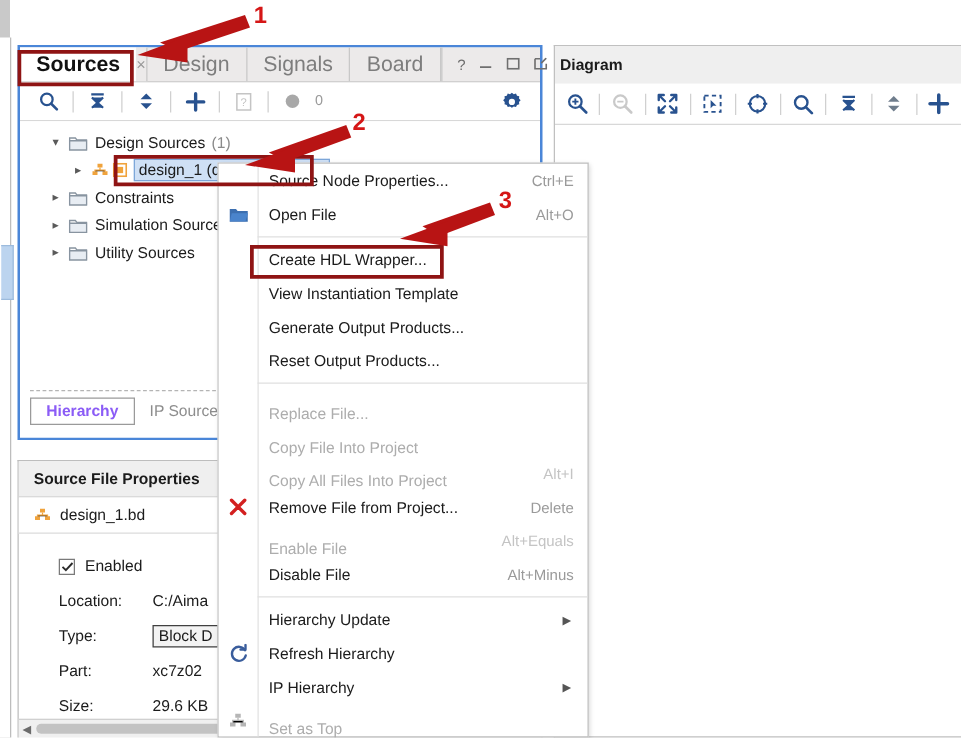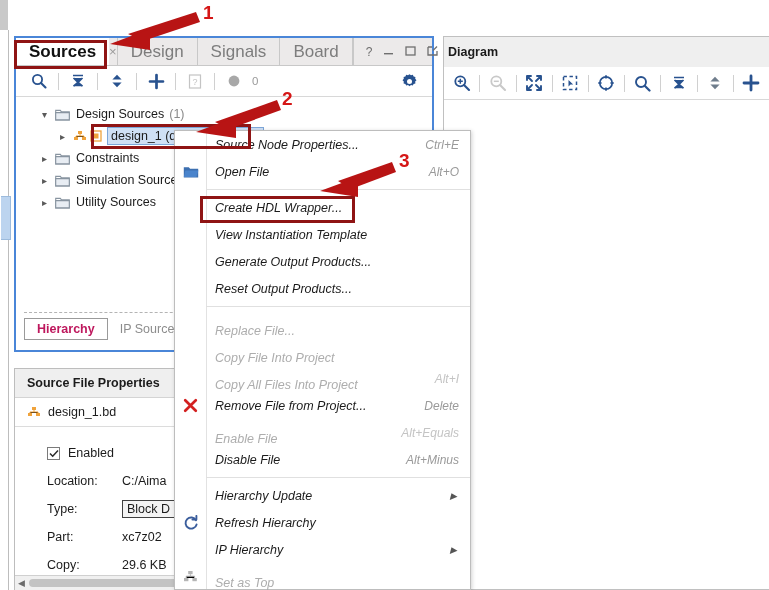--- a/index.html
+++ b/index.html
@@ -70,21 +70,21 @@
     background:#cfe0f5;border:1px solid #7da7d9;padding:0 3px;margin-left:1px;
     line-height:16px;white-space:nowrap;
   }
 
   .tree-foot{
     position:absolute;left:0;bottom:0;width:100%;height:38px;background:#ffffff;box-sizing:border-box;
   }
   .dashed{position:absolute;left:8px;right:8px;top:0;border-top:1px dashed #b4b4b4;}
   .foot-tabs{position:absolute;left:8px;top:6px;display:flex;align-items:center;gap:0;}
   .ftab{font-size:12.5px;color:#8d8d8d;padding:3px 12px;}
-  .ftab.active{color:#be185d;font-weight:bold;border:1px solid #9a9a9a;background:#fff;}
+  .ftab.active{color:#8b5cf6;font-weight:bold;border:1px solid #9a9a9a;background:#fff;}
 
   
   .props{
     position:absolute;left:14px;top:368px;width:420px;height:222px;
     border:1px solid #bdbdbd;border-bottom:none;background:#ffffff;box-sizing:border-box;
   }
   .props-title{
     height:28px;display:flex;align-items:center;padding-left:12px;
     font-size:12.5px;font-weight:bold;color:#1b1b1b;background:#efefef;border-bottom:1px solid #d4d4d4;
   }
@@ -117,21 +117,21 @@
     font-size:12.5px;font-weight:bold;color:#1b1b1b;}
   .dia-tools{height:32px;display:flex;align-items:center;padding:0 4px;background:#fff;border-bottom:1px solid #d8d8d8;}
 
   
   .ctxmenu{
     position:absolute;left:174px;top:130px;width:297px;height:460px;
     background:#ffffff;border:1px solid #bdbdbd;box-sizing:border-box;
     box-shadow:1px 1px 4px rgba(0,0,0,.18);
   }
   .ctx-gutter{position:absolute;left:0;top:0;width:31px;height:100%;background:#ffffff;border-right:1px solid #e2e2e2;}
-  .ctx-items{position:absolute;left:0;top:0;width:100%;font-style:italic;}
+  .ctx-items{position:absolute;left:0;top:0;width:100%;}
   .mi{position:relative;display:flex;align-items:center;height:27px;font-size:12.5px;color:#1b1b1b;}
   .mi .mi-icon{width:31px;flex:none;display:flex;align-items:center;justify-content:center;}
   .mi .mi-label{padding-left:9px;white-space:nowrap;}
   .mi .mi-key{position:absolute;right:11px;color:#9a9a9a;font-size:12px;}
   .mi.disabled .mi-label{color:#adadad;margin-top:12px;}
   .mi.disabled .mi-key{color:#c4c4c4;}
   .mi .mi-arrow{position:absolute;right:13px;color:#555;font-size:9px;}
   .msep{height:1px;background:#e0e0e0;margin:4px 0 4px 31px;}
 
   
@@ -340,21 +340,21 @@
       </div>
       <div class="prow">
         <span class="plab">Type:</span>
         <span class="pval boxed">Block D</span>
       </div>
       <div class="prow">
         <span class="plab">Part:</span>
         <span class="pval">xc7z02</span>
       </div>
       <div class="prow">
-        <span class="plab">Copy:</span>
+        <span class="plab">Size:</span>
         <span class="pval">29.6 KB</span>
       </div>
     </div>
     <div class="props-scroll">
       <span class="ps-arrow">◀</span>
       <span class="ps-thumb" style="width:150px;"></span>
     </div>
   </div>
 
   <div class="diagram">

